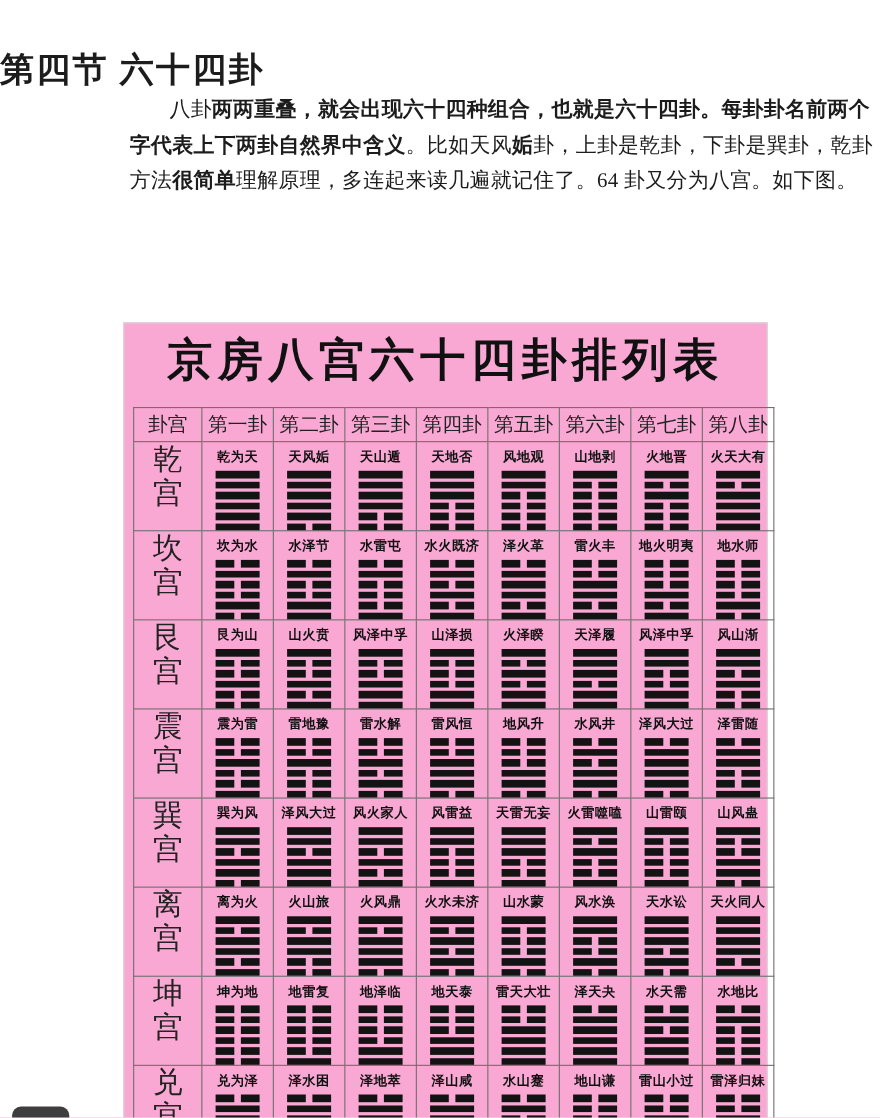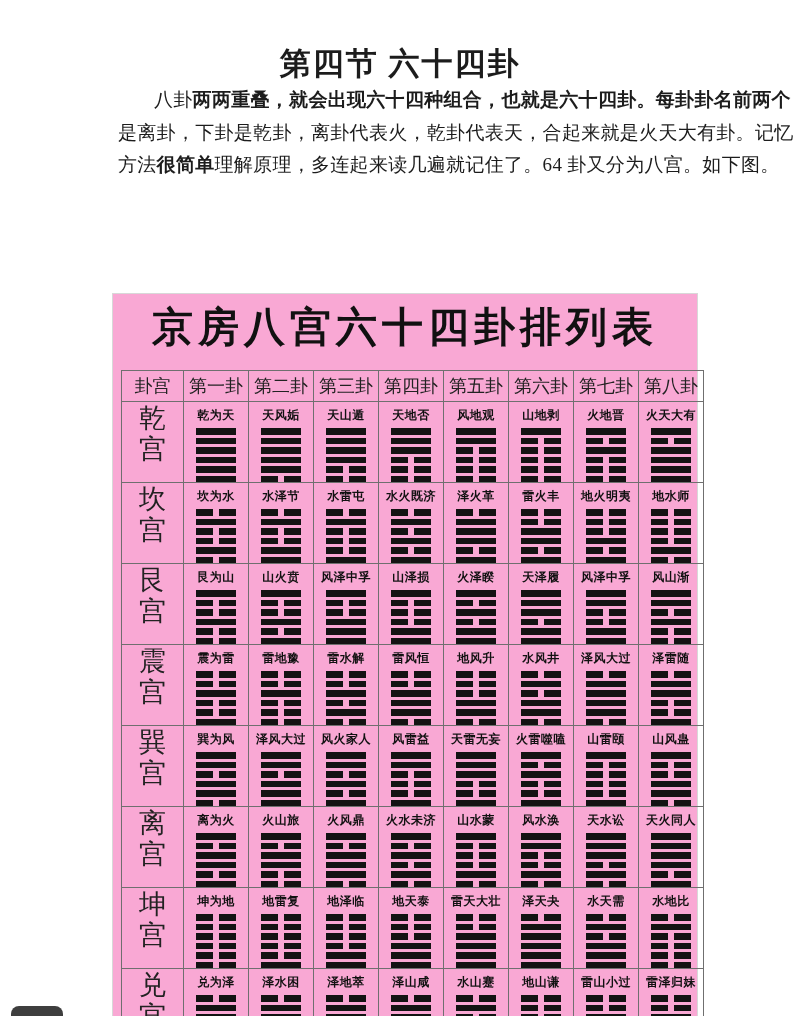--- a/index.html
+++ b/index.html
@@ -7,21 +7,21 @@
     width:800px; height:1016px;
     background:#ffffff;
     position:relative;
     overflow:hidden;
     font-family:"Liberation Serif", serif;
     color:#1c1c1c;
   }
   
   .page-title {
     position:absolute; left:0; top:22px; width:800px;
-    text-align:center;
+    text-align:left;
     font-family:"Liberation Serif", serif;
     font-weight:700;
     font-size:31px;
     letter-spacing:2px;
   }
   
   .intro { position:absolute; left:118px; top:84px; width:578px; }
   .para-line {
     font-size:19px;
     line-height:32.5px;
@@ -107,21 +107,21 @@
     border-radius:8px;
   }
 </style>
 </head>
 <body>
 
 <h1 class="page-title">第四节 六十四卦</h1>
 
 <div class="intro">
     <div class="para-line indent"><span class="seg-serif">八卦</span><span class="seg-bold">两两重叠，就会出现六十四种组合，也就是六十四卦。每卦卦名前两个</span></div>
-    <div class="para-line"><span class="seg-serif">是离卦，下卦是乾卦，离卦代表火，乾卦代表天，合起来就是火天大有卦。记忆</span></div>
+    <div class="para-line"><span class="seg-bold">字代表上下两卦自然界中含义</span><span class="seg-serif">。比如天风</span><span class="seg-bold">姤</span><span class="seg-serif">卦，上卦是乾卦，下卦是巽卦，乾卦</span></div>
     <div class="para-line"><span class="seg-serif">方法</span><span class="seg-bold">很简单</span><span class="seg-serif">理解原理，多连起来读几遍就记住了。64 卦又分为八宫。如下图。</span></div>
   </div>
 
 <div class="figure-block">
   <div class="figure-title">京房八宫六十四卦排列表</div>
   <table class="hex-table">
     <colgroup>
       <col style="width:62px">
       <col style="width:65px">
         <col style="width:65px">

